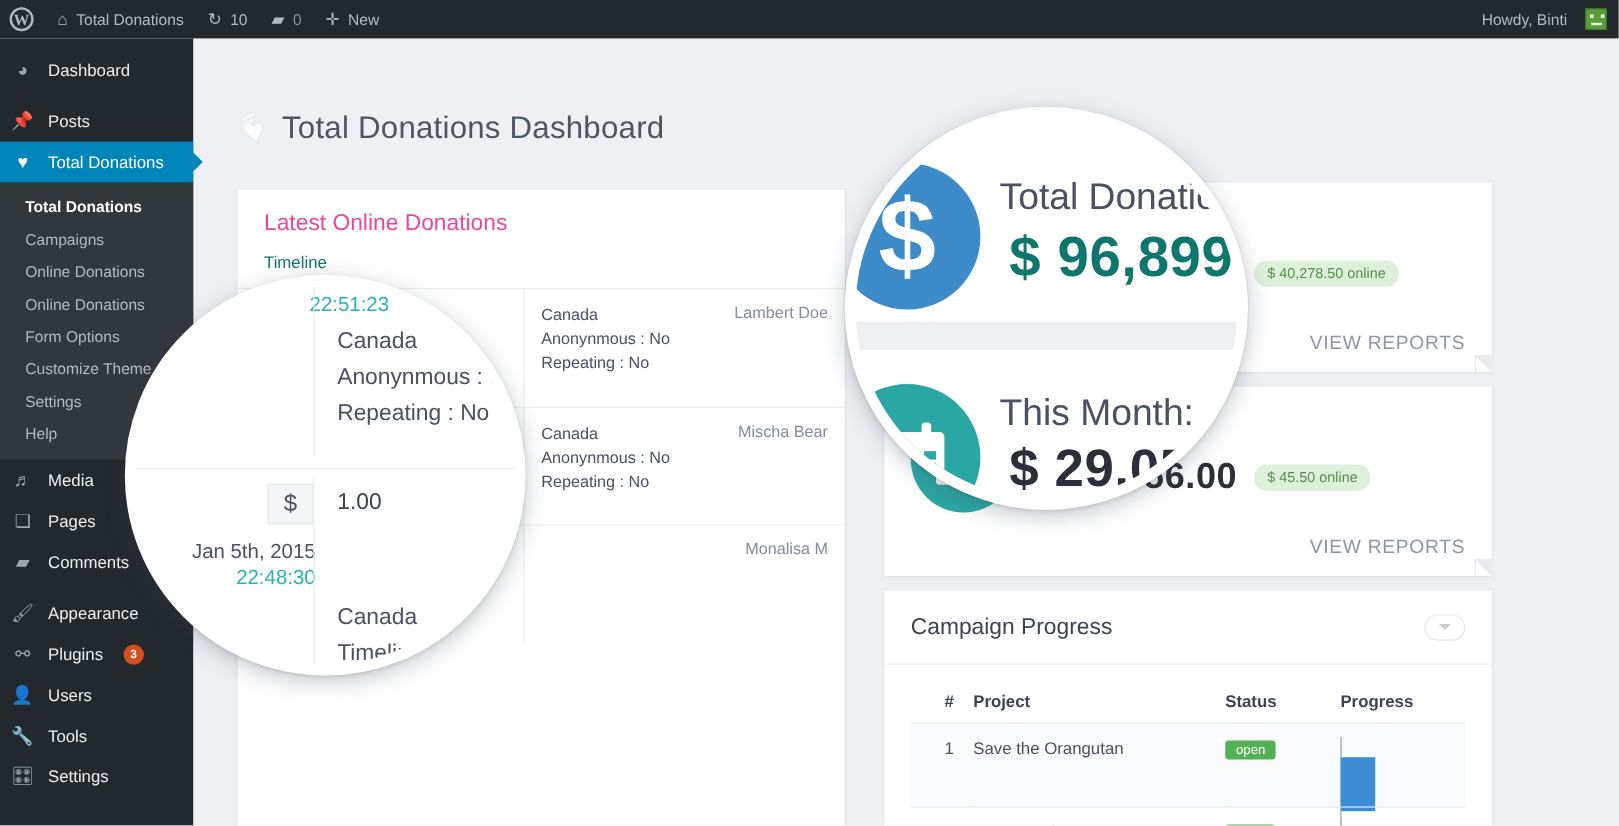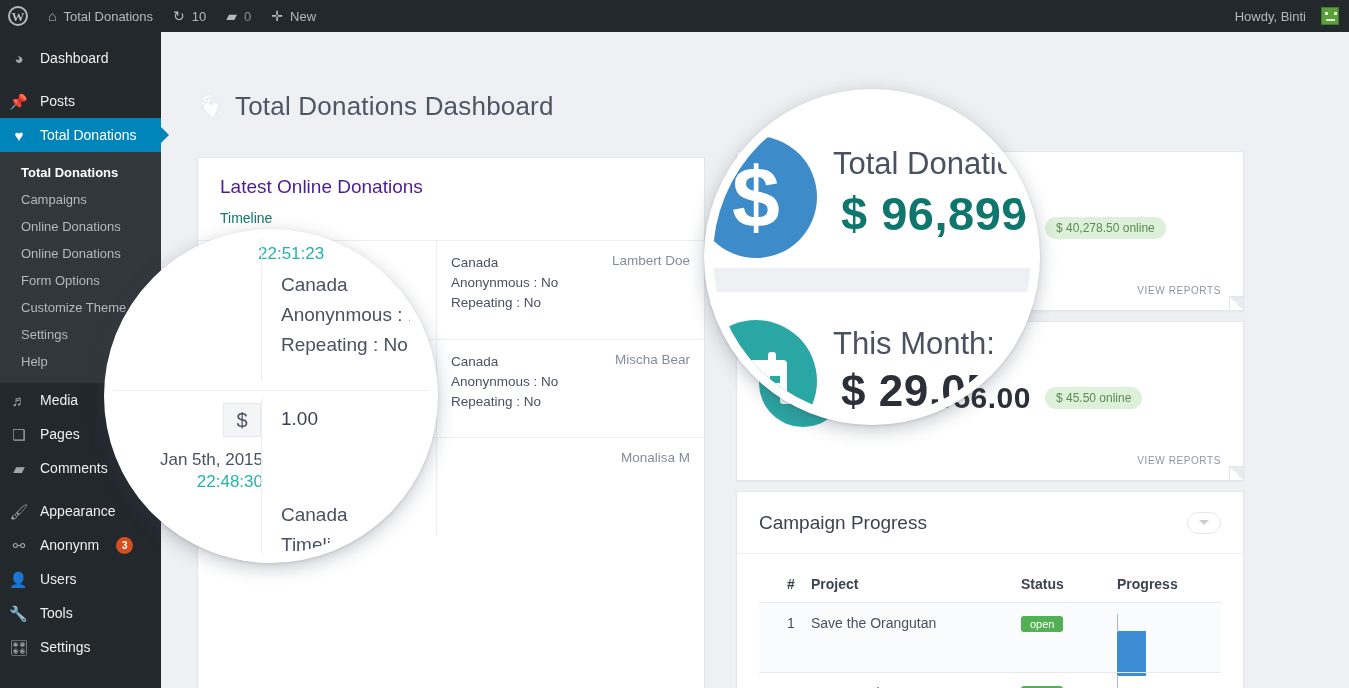--- a/index.html
+++ b/index.html
@@ -109,21 +109,21 @@
   }
   .card .fold {
     position: absolute; right: 0; bottom: 0; width: 14px; height: 14px;
     background: linear-gradient(225deg, #e9ebee 0 50%, transparent 50%);
     border-left: 1px solid #e4e6ea; border-top: 1px solid #e4e6ea;
   }
 
   
   #card-latest { left: 36px; top: 108px; width: 508px; height: 560px; }
   .card-hd { padding: 18px 22px 0 22px; }
-  .card-hd h2 { font-size: 19px; font-weight: 400; color: #4c1d95; }
+  .card-hd h2 { font-size: 19px; font-weight: 400; color: #ec4899; }
   .card-sub { font-size: 14px; color: #0f766e; margin-top: 12px; padding-bottom: 14px; }
   .tl-divider { border-top: 1px solid #edeef0; }
 
   .tl-row { display: flex; position: relative; min-height: 98px; }
   .tl-row + .tl-row { border-top: 1px solid #edeef0; }
   .tl-when {
     width: 106px; flex: 0 0 106px; text-align: right;
     padding: 12px 10px 12px 0; line-height: 19px;
   }
   .tl-date { font-size: 13.5px; color: #4a5160; }
@@ -182,21 +182,21 @@
   .stat-text { padding-top: 2px; }
   .stat-label { font-size: 22px; color: #4a5160; font-weight: 400; line-height: 1.2; }
   .stat-amount-row { display: flex; align-items: center; gap: 14px; margin-top: 2px; }
   .stat-amount { font-size: 30px; font-weight: bold; color: #2b3038; letter-spacing: .5px; }
   .pill {
     background: #ddf0d9; color: #5a8b52; border-radius: 11px;
     padding: 4px 11px; font-size: 12px; white-space: nowrap;
   }
   .view-reports {
     position: absolute; right: 22px; bottom: 14px;
-    font-size: 10px; letter-spacing: .6px; color: #8e95a3; text-transform: uppercase;
+    font-size: 16px; letter-spacing: .6px; color: #8e95a3; text-transform: uppercase;
   }
 
   #card-campaign { left: 575px; top: 442px; width: 508px; height: 240px; }
   .camp-hd {
     height: 62px; padding: 12px 22px; display: flex; align-items: center;
     justify-content: space-between; border-bottom: 1px solid #edeef0;
   }
   .camp-hd h2 { font-size: 19px; font-weight: 400; color: #3d4350; }
   .toggle-pill {
     width: 34px; height: 22px; border-radius: 12px; border: 1px solid #e6e8eb;
@@ -319,21 +319,21 @@
     </div>
 
     <div class="menu-sep"></div>
 
     <div class="menu-item">
       <span class="mi-ico">🖌</span>
       <span>Appearance</span>
     </div>
     <div class="menu-item">
       <span class="mi-ico">⚯</span>
-      <span>Anonynm</span>
+      <span>Plugins</span>
       <span class="badge-count">3</span>
     </div>
     <div class="menu-item">
       <span class="mi-ico">👤</span>
       <span>Users</span>
     </div>
     <div class="menu-item">
       <span class="mi-ico">🔧</span>
       <span>Tools</span>
     </div>

